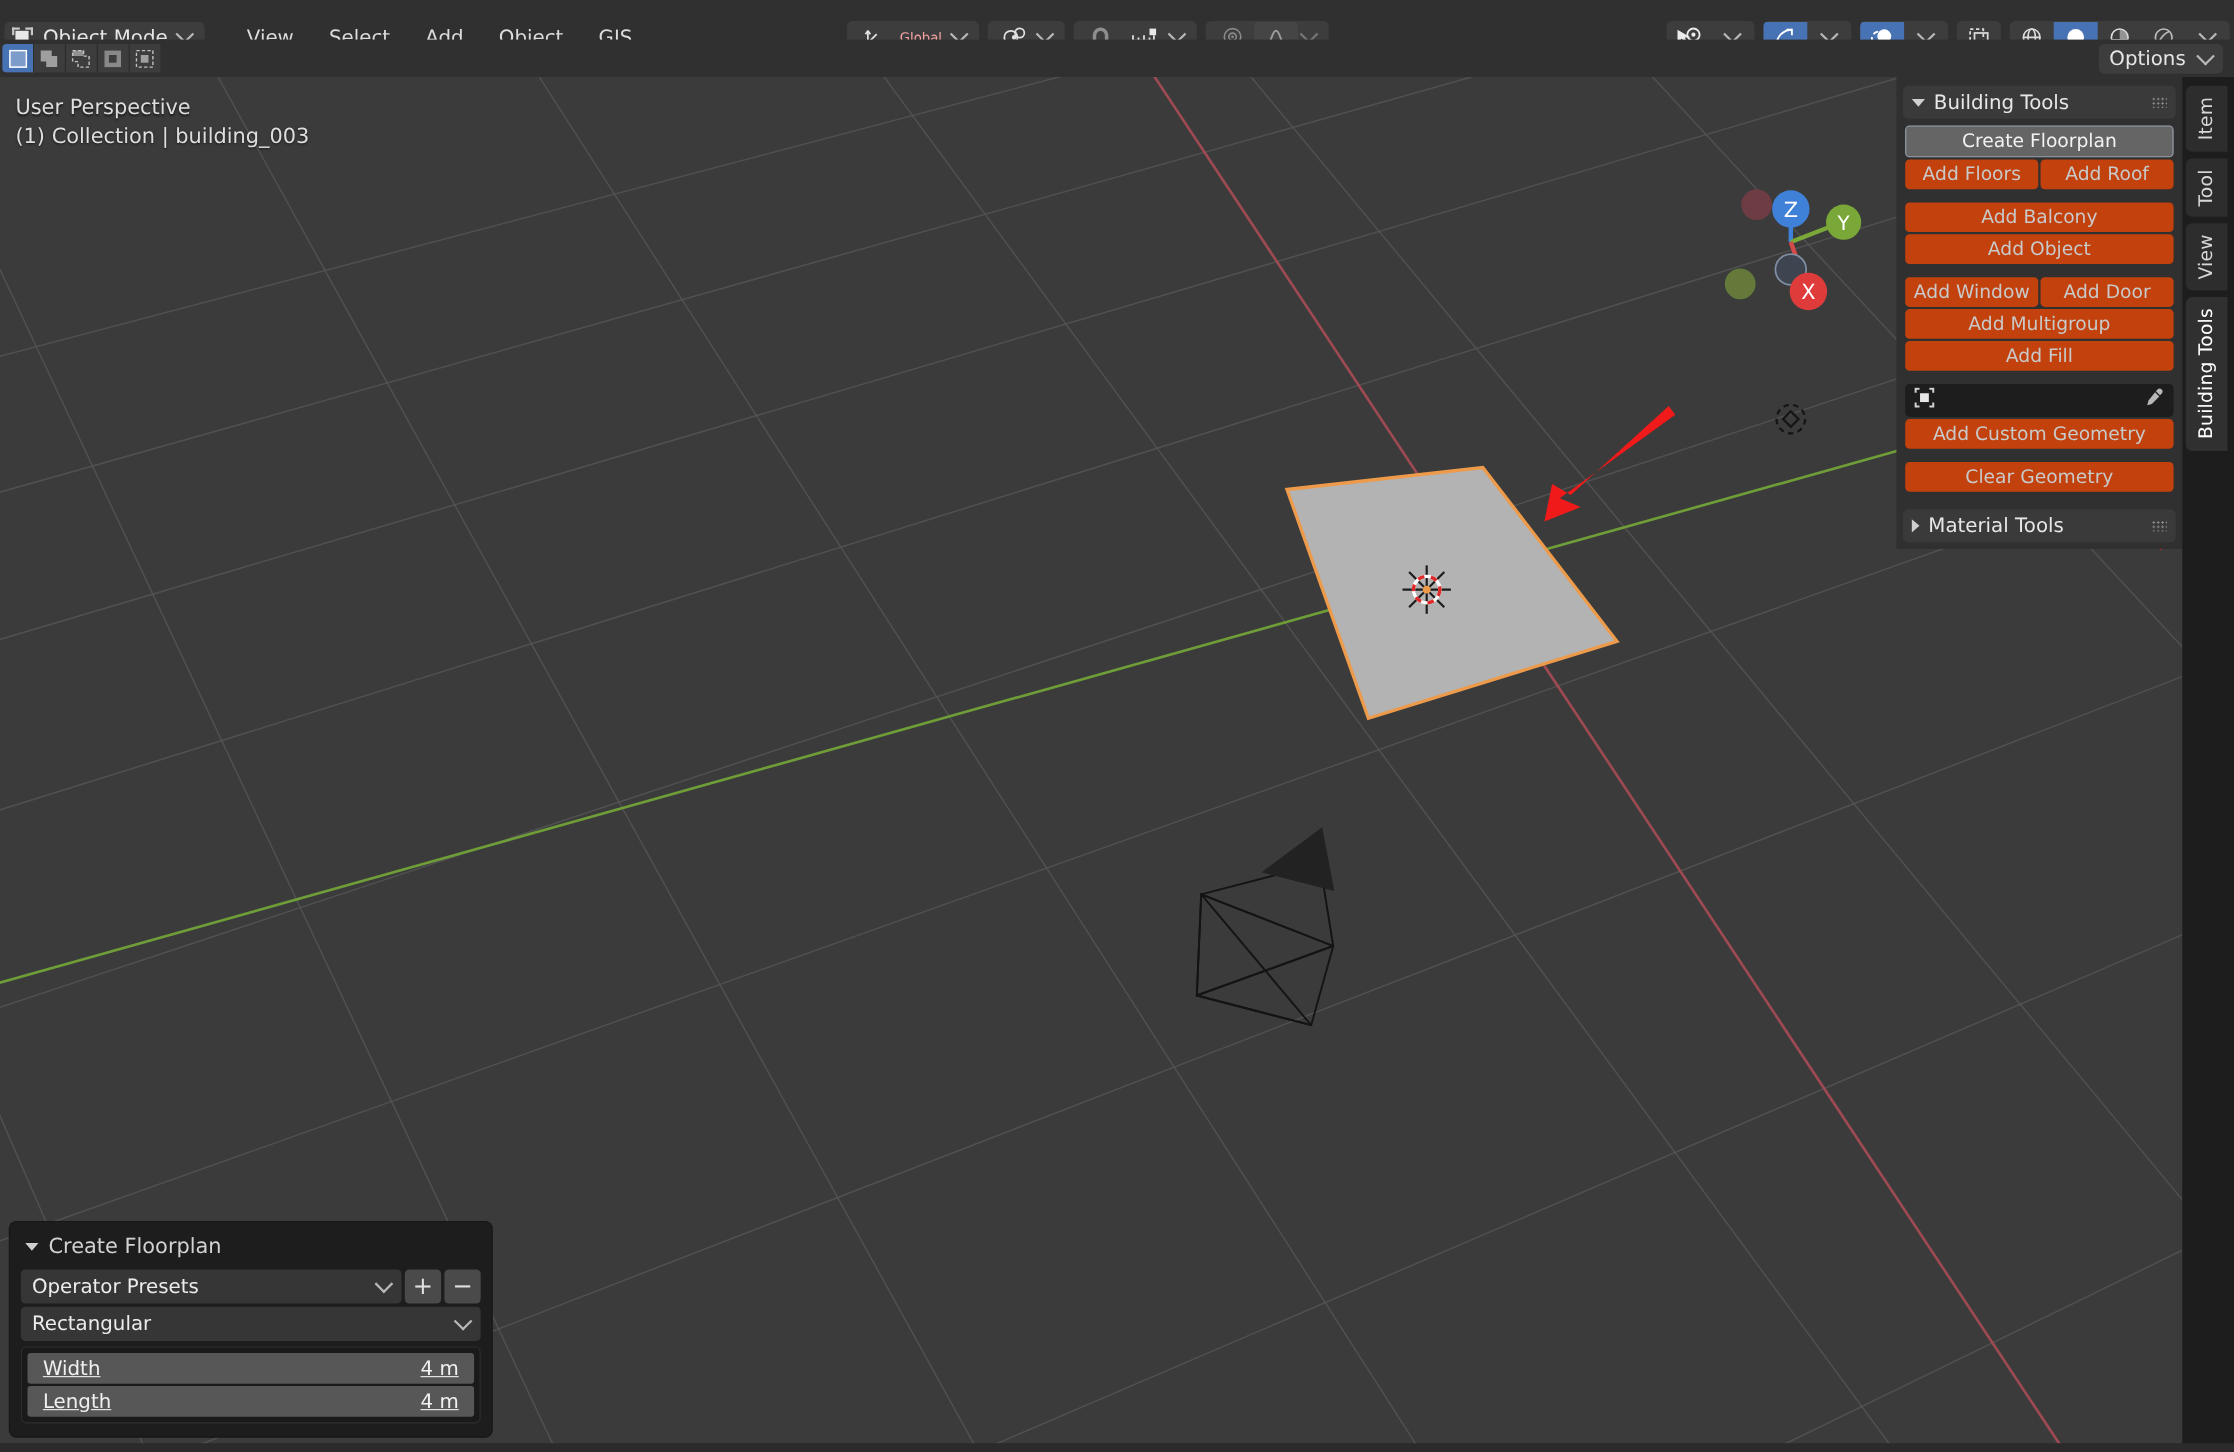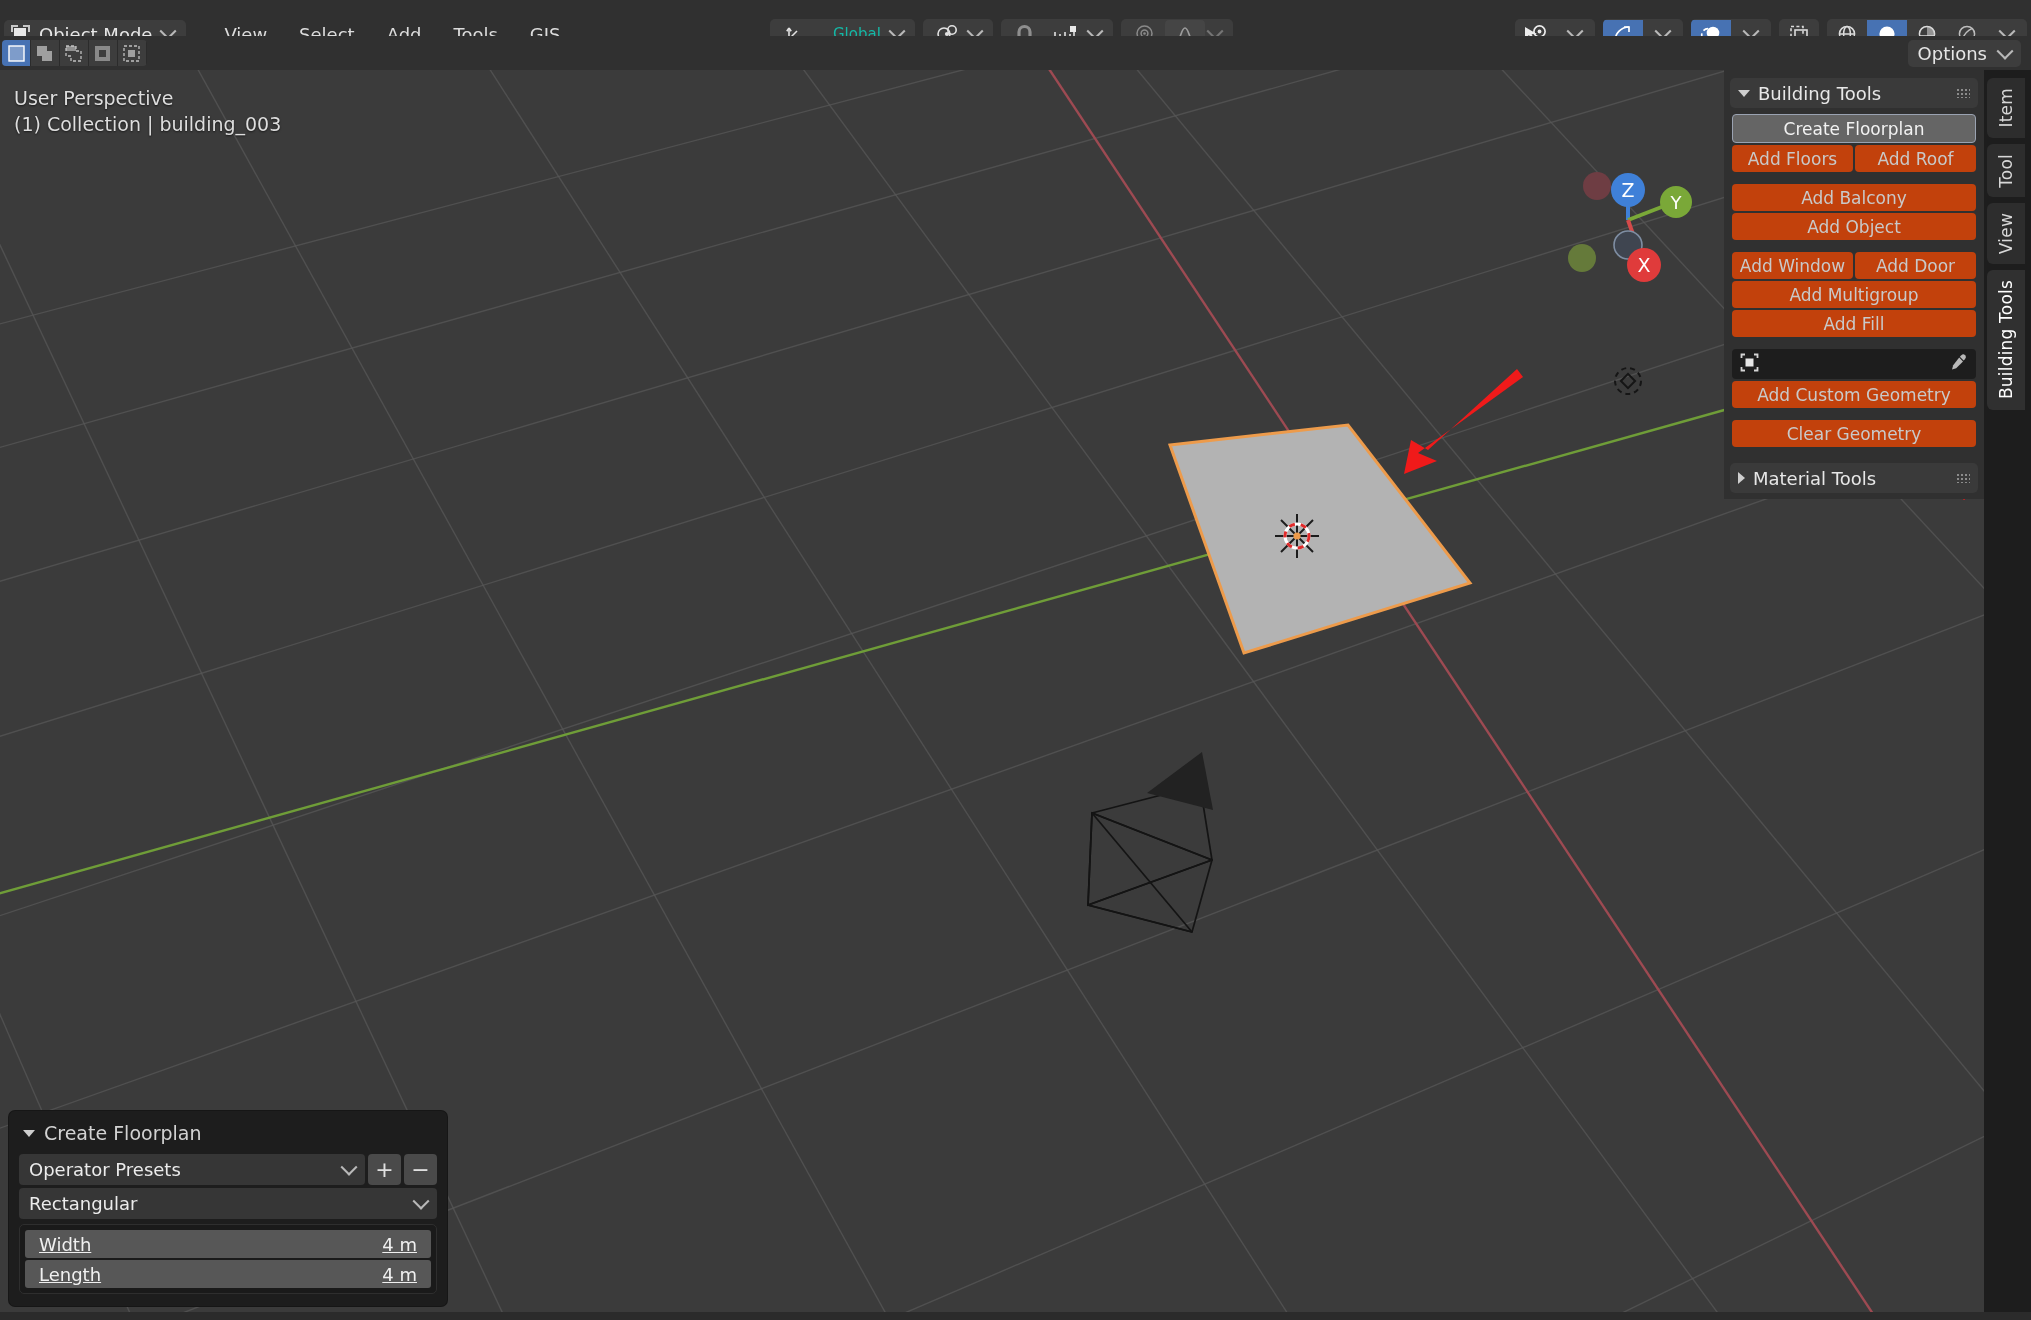--- a/index.html
+++ b/index.html
@@ -24,21 +24,21 @@
   .mode-ico .c4{right:-1px;bottom:-1px;border-left:0;border-top:0;}
   .chev{display:inline-block;width:10px;height:10px;border-right:2px solid #b9b9b9;border-bottom:2px solid #b9b9b9;
         transform:rotate(45deg) translate(-2px,-2px);}
   .menus{display:flex;align-items:center;gap:0;margin-left:22px;}
   .menus>span{padding:4px 16px;color:#dcdcdc;font-size:18px;}
 
   .center-tools{position:absolute;left:770px;top:3px;display:flex;align-items:center;gap:8px;}
   .grp{display:flex;align-items:center;background:#3d3d3d;border-radius:5px;height:29px;padding:0 4px;}
   .ibtn{display:flex;align-items:center;justify-content:center;min-width:30px;height:27px;padding:0 5px;}
   .ibtn.on{background:#4772b3;border-radius:4px;}
-  .lbl{padding:0 10px 0 4px;font-size:15px;color:#14b8a6;margin-left:15px;}
+  .lbl{padding:0 10px 0 4px;font-size:12px;color:#fca5a5;}
 
   .right-tools{position:absolute;right:4px;top:3px;display:flex;align-items:center;gap:8px;}
   .pill{display:flex;align-items:center;background:#3d3d3d;border-radius:5px;height:29px;overflow:hidden;}
   .pill .ibtn{border-radius:0;}
   .shadeSel{background:#4772b3;}
 
   
   .row2{position:absolute;left:0;top:36px;width:2031px;height:34px;background:#303030;}
   .selmodes{position:absolute;left:2px;top:4px;display:flex;background:#3d3d3d;border-radius:4px;overflow:hidden;}
   .selmodes .sm{width:28px;height:26px;display:flex;align-items:center;justify-content:center;border-right:1px solid #2b2b2b;}
@@ -120,21 +120,21 @@
           <i class="c4"></i>
       </span>
       <span>Object Mode</span>
       <span class="chev"></span>
     </div>
 
     <div class="menus">
       <span>View</span>
       <span>Select</span>
       <span>Add</span>
-      <span>Tools</span>
+      <span>Object</span>
       <span>GIS</span>
     </div>
 
     <div class="center-tools">
       <div class="grp">
         <span class="ibtn">
           <svg width="21" height="21" viewBox="0 0 21 21">
             <g stroke="#e2e2e2" stroke-width="1.6" fill="none">
               <path d="M5 16 L5 5"></path>
                 <path d="M5 16 L17 16"></path>

